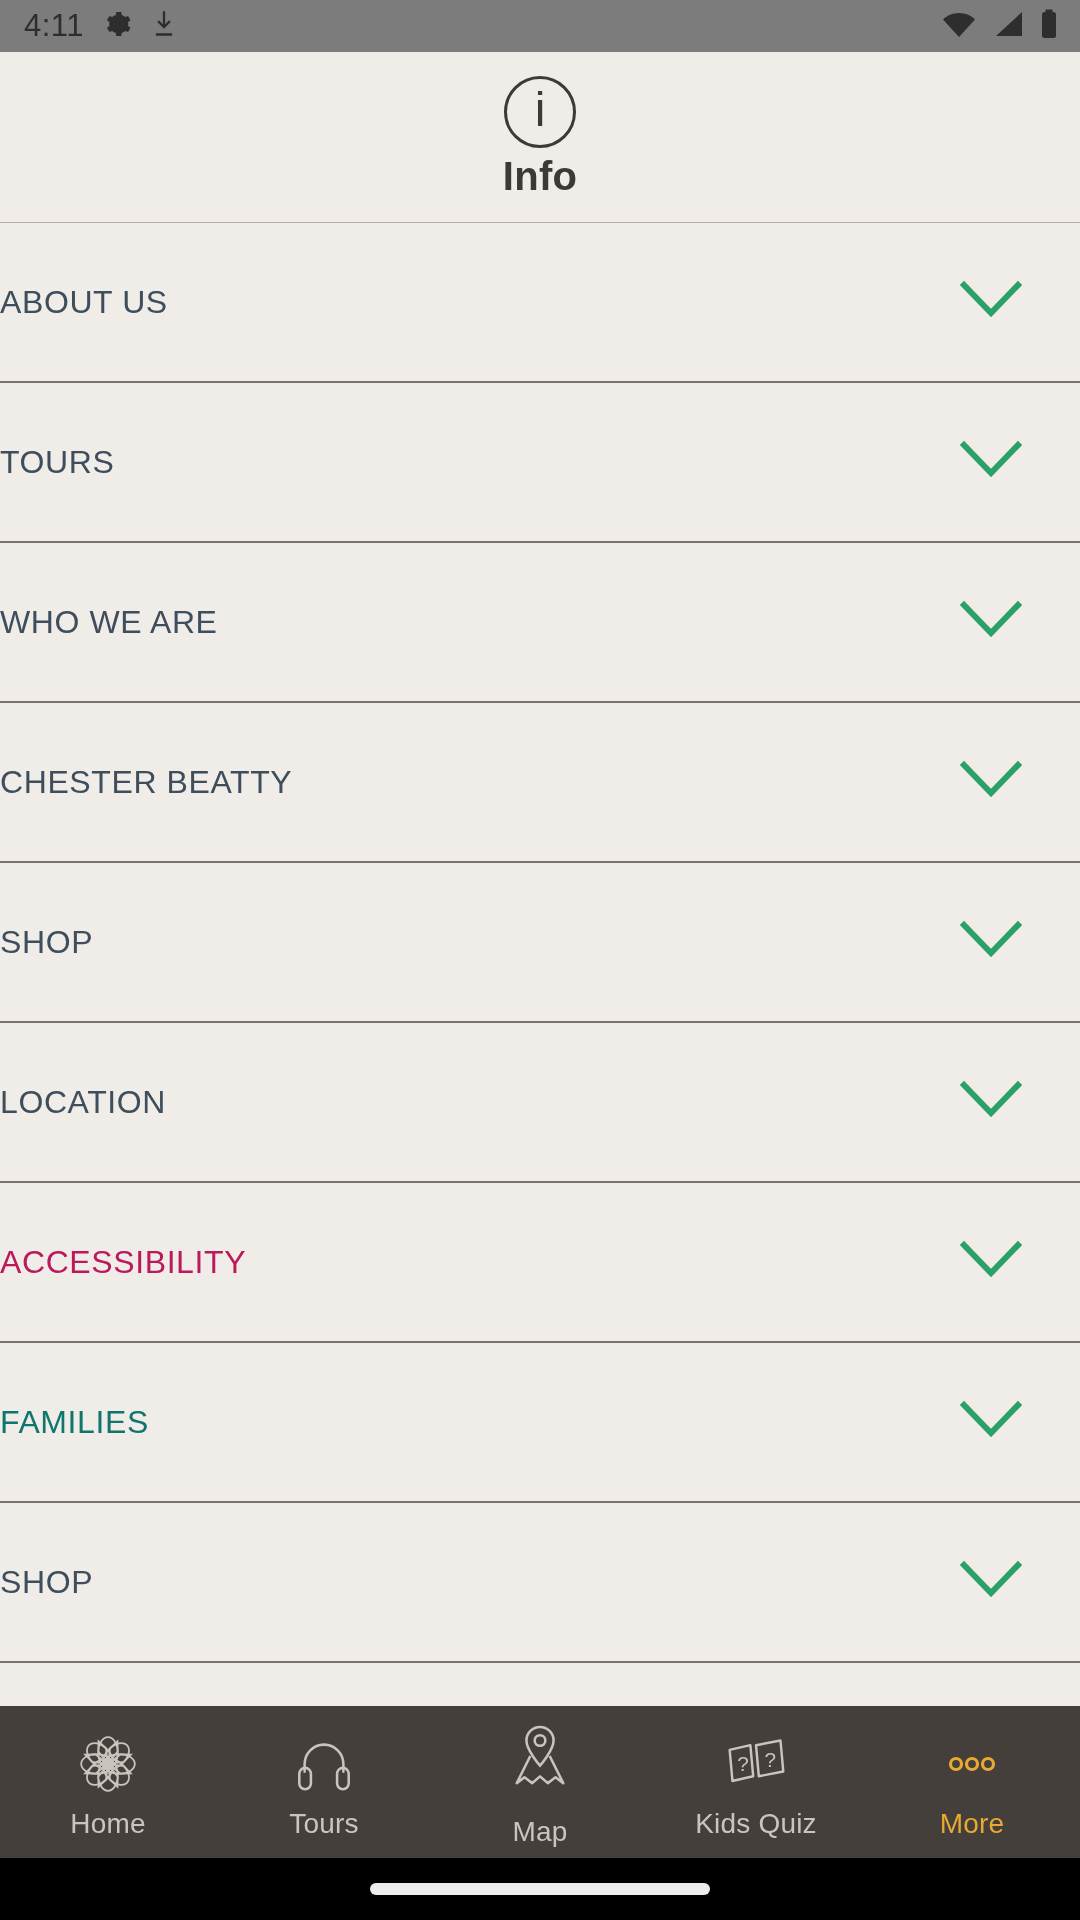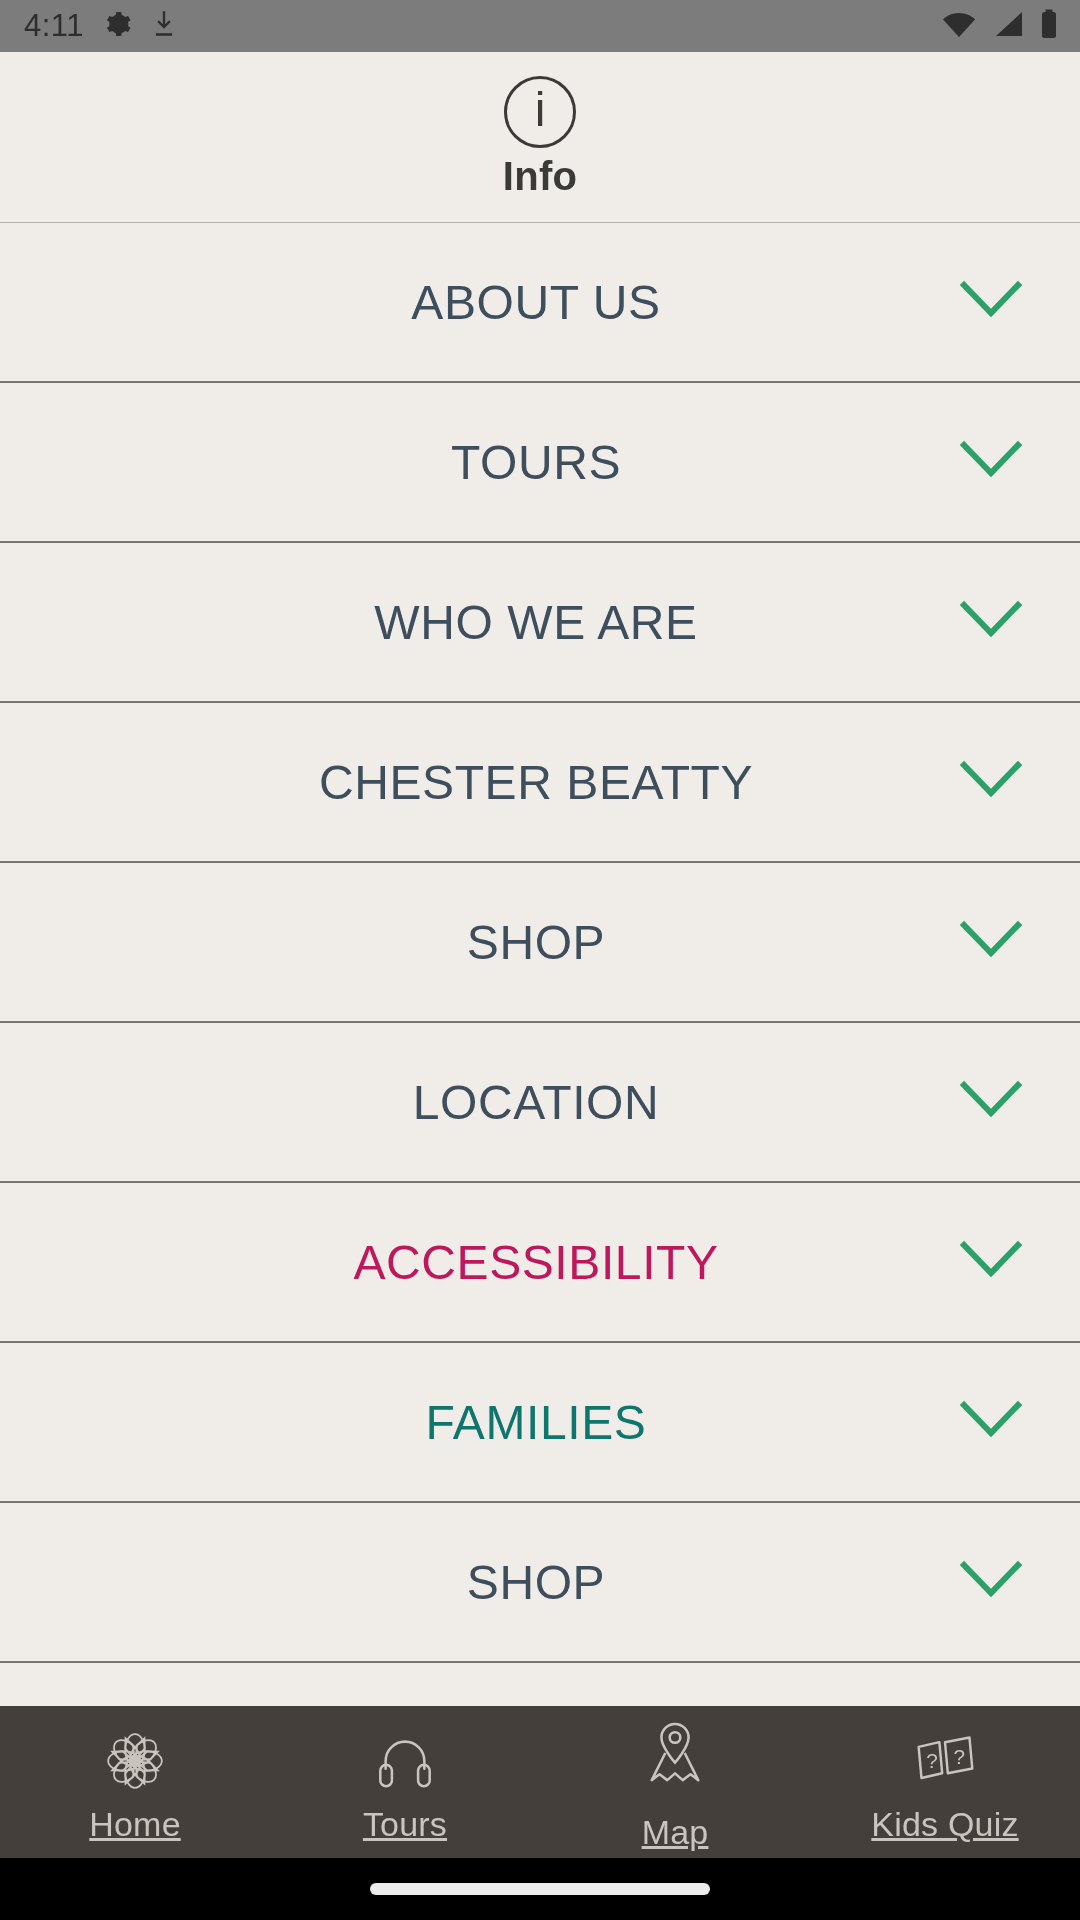--- a/index.html
+++ b/index.html
@@ -66,22 +66,22 @@
   .row {
     position:relative;
     height:160px;
     display:flex; align-items:center;
     border-bottom:2px solid #78736E;
     background:#F0EDE9;
   }
   .row:first-child { border-top:none; }
   .row-label {
     position:absolute; left:0; right:8px;
-    text-align:center;
-    font-size:48px;
+    text-align:left;
+    font-size:32px;
     color:#3E4E5C;
     letter-spacing:.6px;
     font-weight:400;
     pointer-events:none;
   }
   .chev {
     margin-left:auto;
     margin-right:58px;
     display:block;
   }
@@ -94,21 +94,21 @@
   }
   .nav-item {
     flex:1 1 0;
     display:flex; flex-direction:column;
     align-items:center; justify-content:center;
     gap:10px;
     padding-top:6px;
   }
   .nav-icon { height:68px; display:flex; align-items:center; justify-content:center; }
   .nav-label {
-    font-size:34px; color:#C9C4BE; letter-spacing:.2px;text-decoration:underline;
+    font-size:28px; color:#C9C4BE; letter-spacing:.2px;
   }
   .nav-item.active .nav-label { color:#E8A933; }
 
   
   .gesturebar {
     flex:0 0 62px;
     background:#000;
     display:flex; align-items:center; justify-content:center;
   }
   .gesture-pill {
@@ -268,19 +268,29 @@
         <div class="nav-icon">
           <svg width="64" height="60" viewBox="0 0 68 62">
             <path d="M6 16 L28 11 L31 44 L9 49 Z" fill="none" stroke="#C9C4BE" stroke-width="2.6" stroke-linejoin="round"></path>
             <path d="M34 11 L60 6 L63 39 L37 44 Z" fill="none" stroke="#C9C4BE" stroke-width="2.6" stroke-linejoin="round"></path>
             <text x="14" y="38" font-family="Liberation Sans, sans-serif" font-size="22" fill="#C9C4BE">?</text>
             <text x="43" y="34" font-family="Liberation Sans, sans-serif" font-size="22" fill="#C9C4BE">?</text>
           </svg>
         </div>
         <div class="nav-label" style="color: rgb(201, 196, 190);">Kids Quiz</div>
       </div>
+      <div class="nav-item active">
+        <div class="nav-icon">
+          <svg width="64" height="24" viewBox="0 0 64 24">
+            <circle cx="16" cy="12" r="5.5" fill="none" stroke="#E8A933" stroke-width="3.2"></circle>
+            <circle cx="32" cy="12" r="5.5" fill="none" stroke="#E8A933" stroke-width="3.2"></circle>
+            <circle cx="48" cy="12" r="5.5" fill="none" stroke="#E8A933" stroke-width="3.2"></circle>
+          </svg>
+        </div>
+        <div class="nav-label" style="color: rgb(232, 169, 51);">More</div>
+      </div>
     </div>
 
   <div class="gesturebar">
     <div class="gesture-pill"></div>
   </div>
 
 </div>
 
 </body></html>

